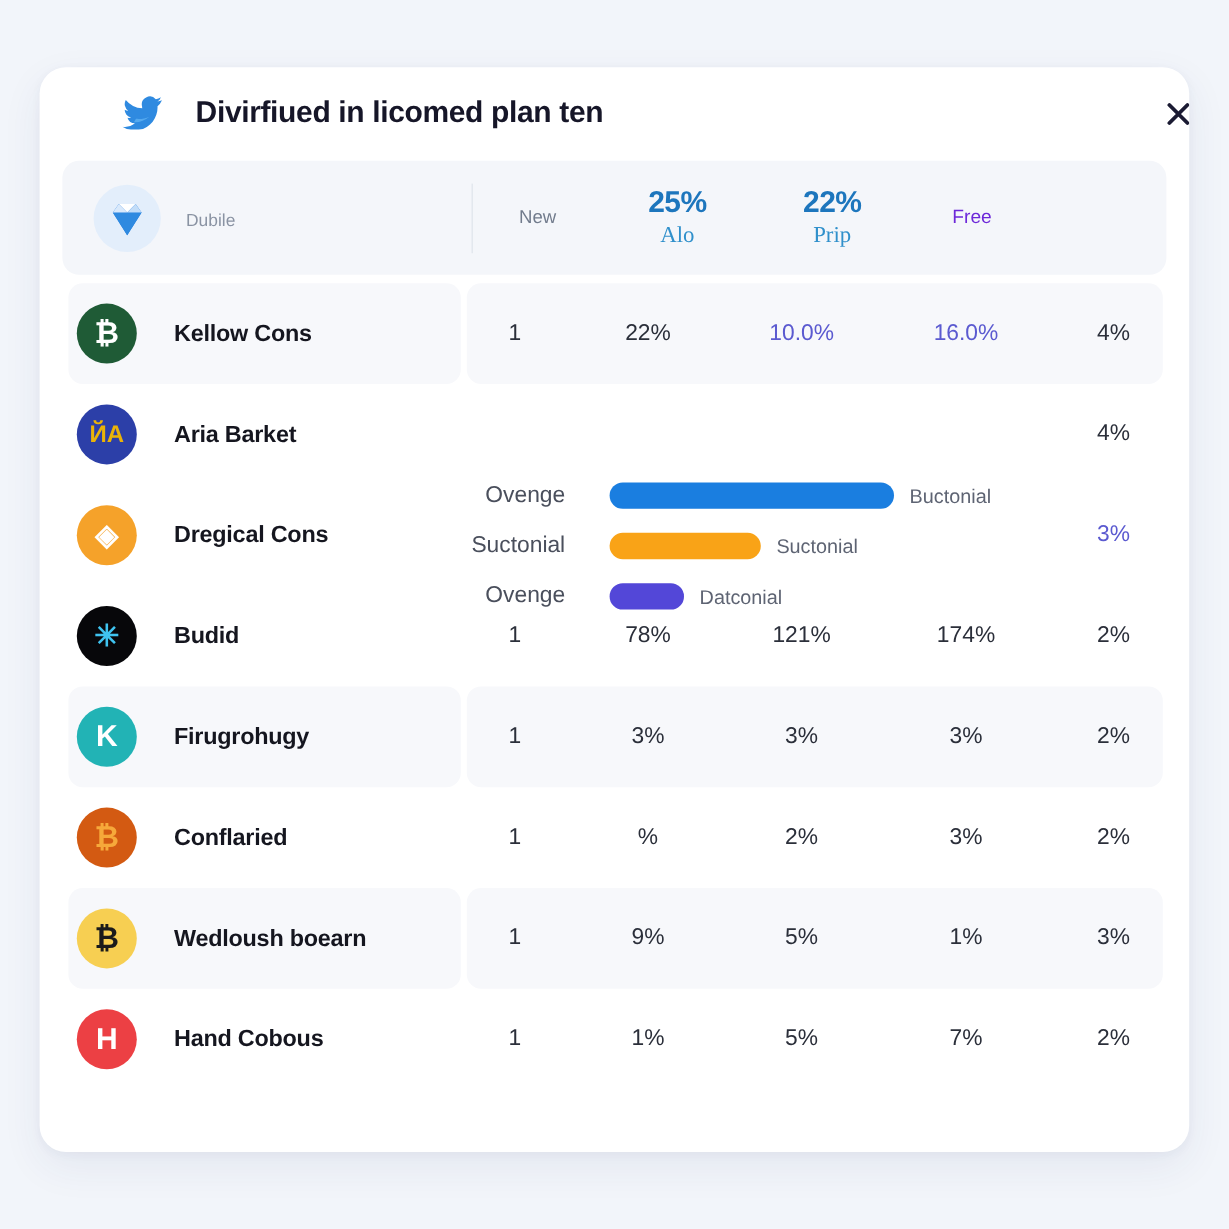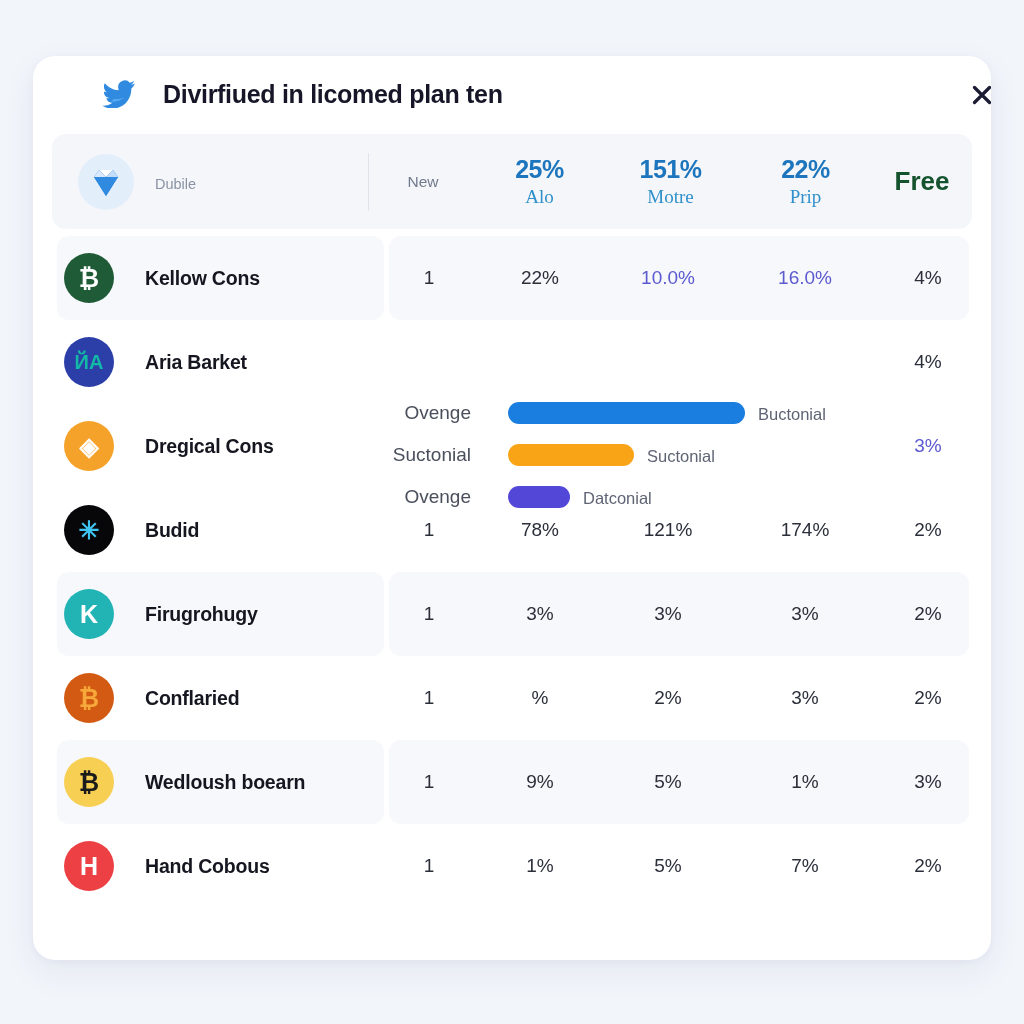--- a/index.html
+++ b/index.html
@@ -56,21 +56,21 @@
     flex: none;
   }
   .sum-names { margin-left: 21px; width: 225px; }
   .sum-title { font-size: 22px; font-weight: 600; color: #2a86d0; letter-spacing: -0.2px; }
   .sum-sub { margin-top: 5px; font-size: 14.5px; color: #8a93a3; }
   .sum-divider { width: 1px; height: 58px; background: #dfe4ec; margin-left: 13px; flex: none; }
   .sum-col { text-align: center; flex: none; }
   .sum-pct { font-size: 25px; font-weight: 700; color: #1d76bd; letter-spacing: -0.5px; }
   .sum-lab { margin-top: 2px; font-size: 19px; color: #3090cb; font-family: Liberation Serif, serif; }
   .sum-new { font-size: 15.5px; color: #717b8c; }
-  .sum-free { font-size: 26px; color: #14532d; font-weight: bold; }
+  .sum-free { font-size: 16px; color: #6d28d9; }
 
   
   .rows { position: absolute; left: 0; top: 180px; width: 100%; }
   .row { position: relative; height: 84px; }
   .rowbg-left, .rowbg-right {
     position: absolute; top: 0; height: 100%;
     background: #f7f8fb;
   }
   .rowbg-left  { left: 24px;  width: 327px; border-radius: 12px; }
   .rowbg-right { left: 356px; width: 580px; border-radius: 12px; }
@@ -157,24 +157,20 @@
       </span>
       <span class="sum-divider"></span>
 
       <span class="sum-col sum-new" style="width:108px">New</span>
 
       <span class="sum-col" style="width:125px">
         <span class="sum-pct" style="display:block">25%</span>
         <span class="sum-lab" style="display:block">Alo</span>
       </span>
 
-      <span class="sum-col" style="width:137px">
-        <span class="sum-pct" style="display:block">151%</span>
-        <span class="sum-lab" style="display:block">Motre</span>
-      </span>
 
       <span class="sum-col" style="width:133px">
         <span class="sum-pct" style="display:block">22%</span>
         <span class="sum-lab" style="display:block">Prip</span>
       </span>
 
       <span class="sum-col sum-free" style="width:100px">Free</span>
     </div>
 
     <div class="rows">
@@ -188,21 +184,21 @@
           <div class="cell" style="left: 396px;">1</div>
           <div class="cell" style="left: 507px;">22%</div>
           <div class="cell accent" style="left: 635px;">10.0%</div>
           <div class="cell accent" style="left: 772px;">16.0%</div>
           <div class="cell" style="left: 895px;">4%</div>
         </div>
         <div class="row plain">
           <div class="rowbg-left"></div>
           <div class="rowbg-right"></div>
           <div class="cell-name">
-            <span class="coin-icon" style="background: rgb(44, 63, 168); color: #14b8a6; font-size: 20px;">ЙA</span>
+            <span class="coin-icon" style="background: rgb(44, 63, 168); color: #eab308; font-size: 20px;">ЙA</span>
             <span class="coin-label">Aria Barket</span>
           </div>
           <div class="cell" style="left: 895px;">4%</div>
         </div>
         <div class="row plain">
           <div class="rowbg-left"></div>
           <div class="rowbg-right"></div>
           <div class="cell-name">
             <span class="coin-icon" style="background: rgb(245, 162, 42); color: rgb(255, 255, 255); font-size: 25px;">◈</span>
             <span class="coin-label">Dregical Cons</span>

